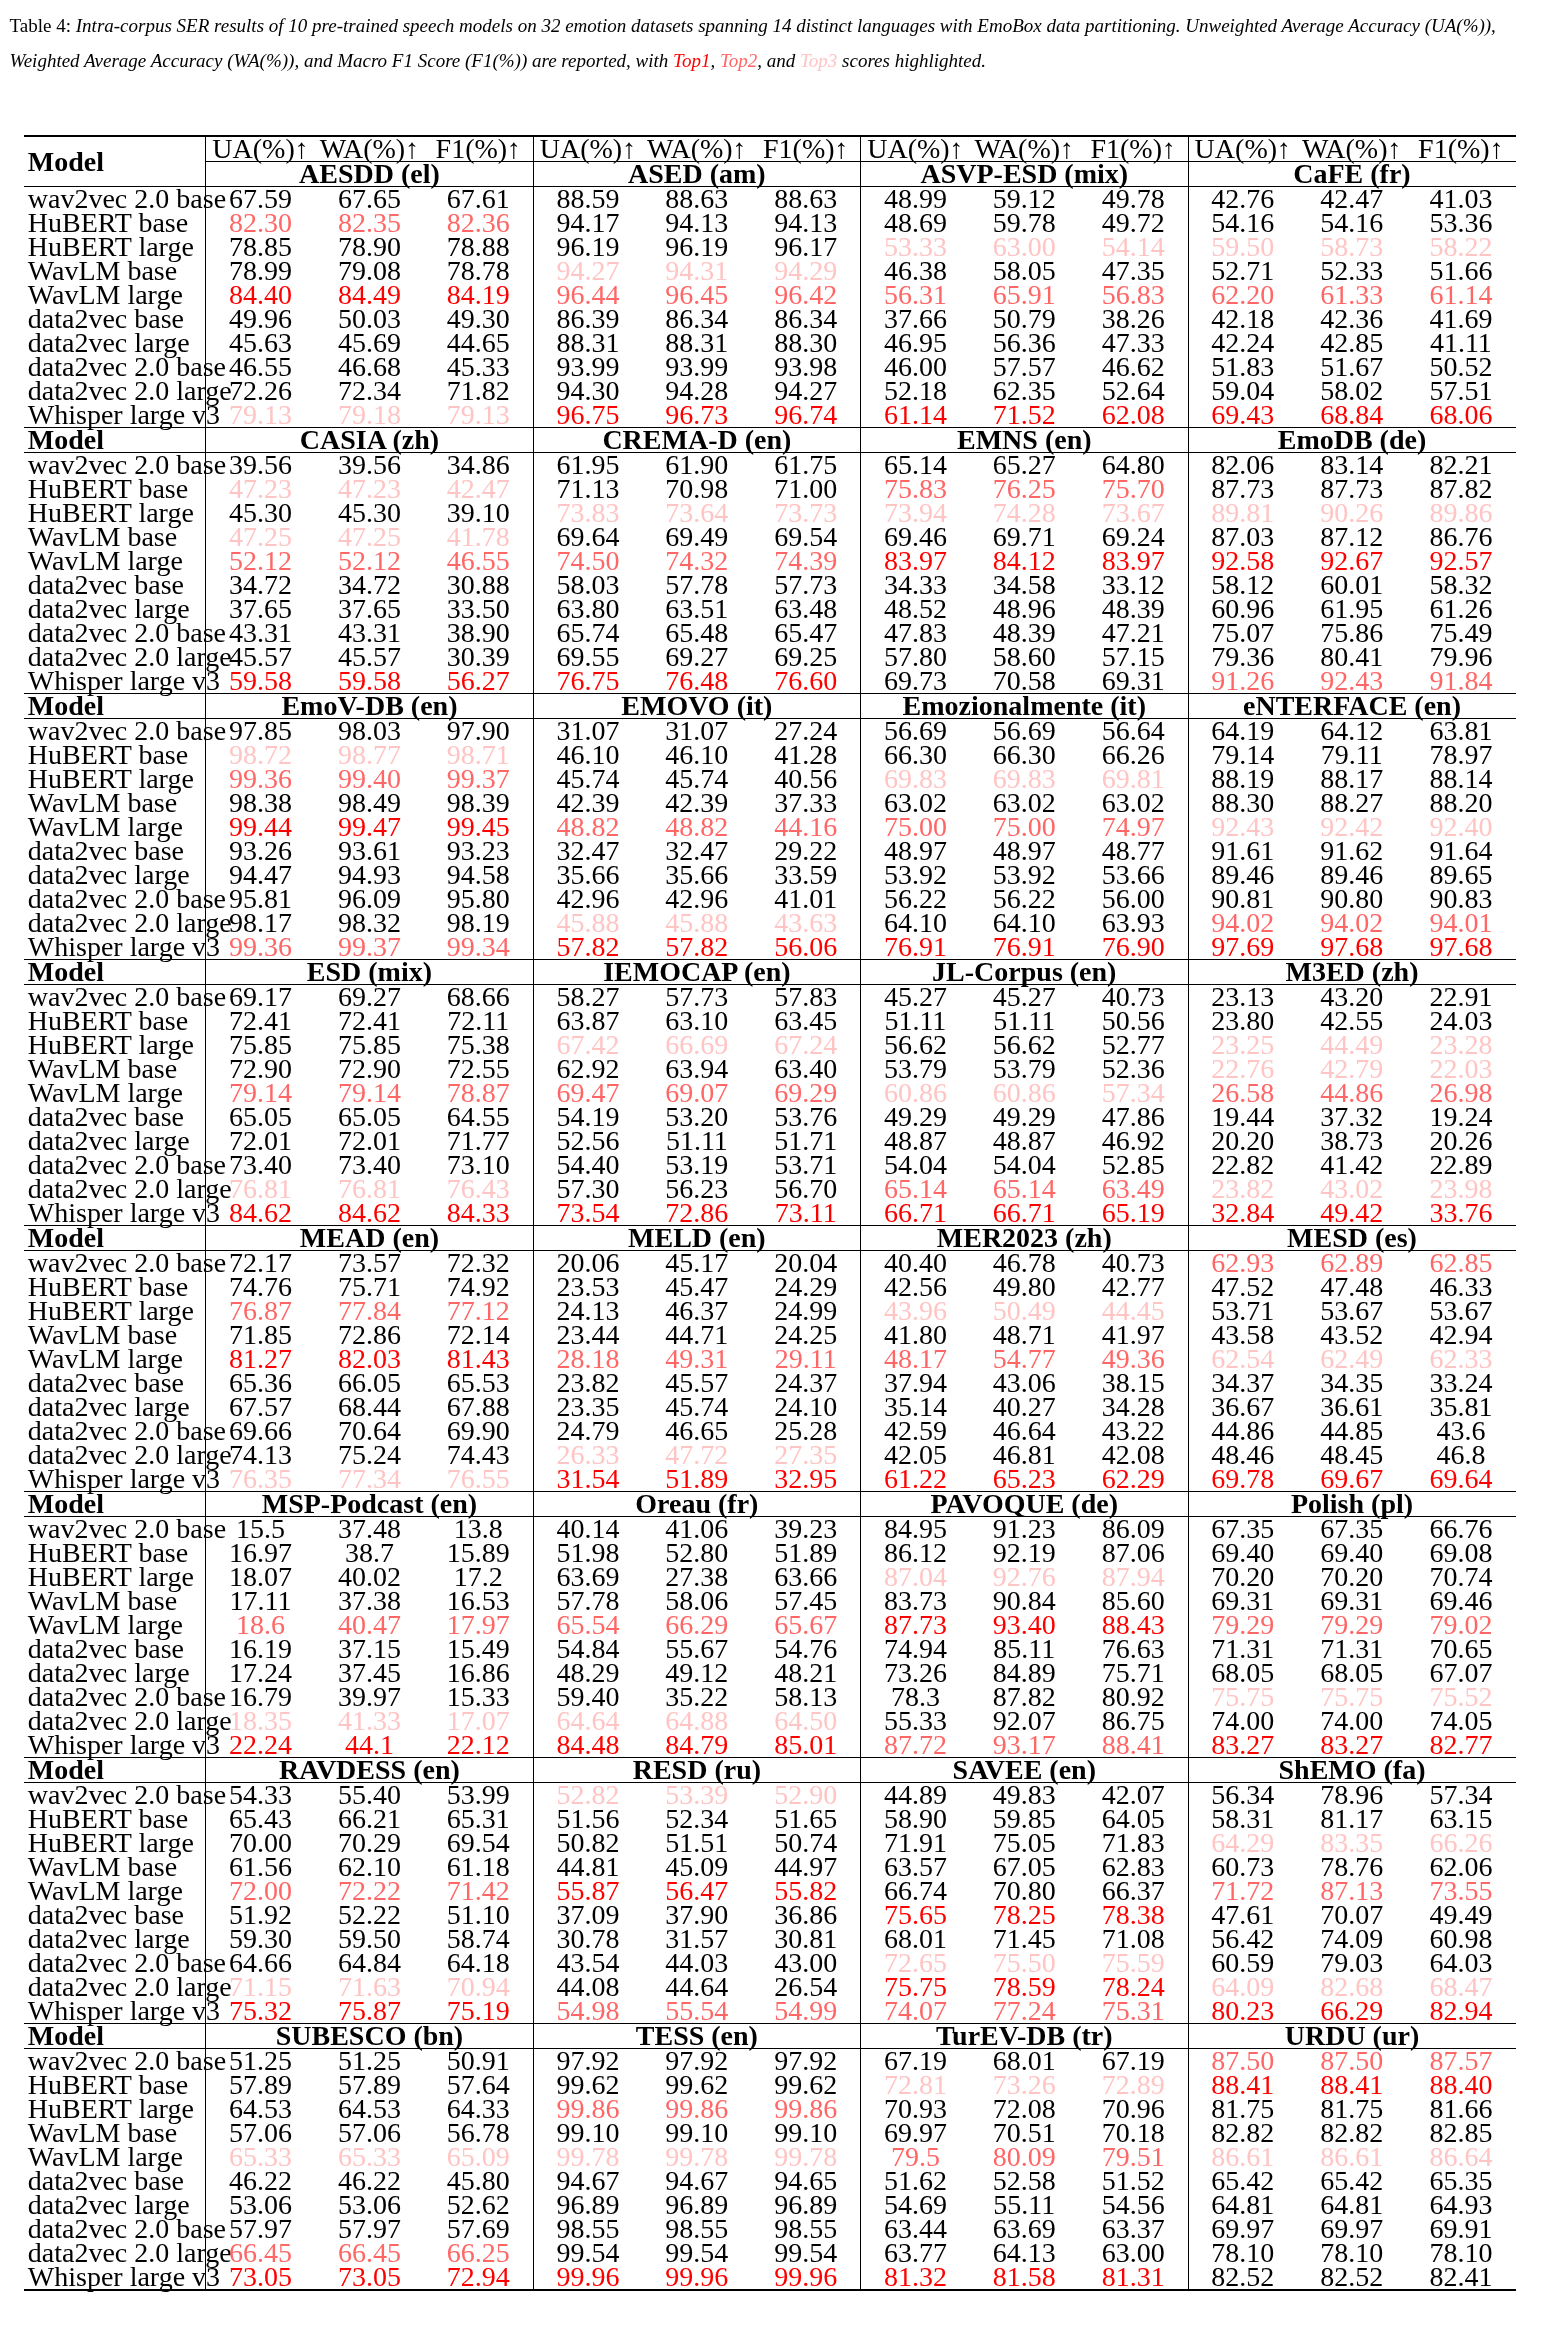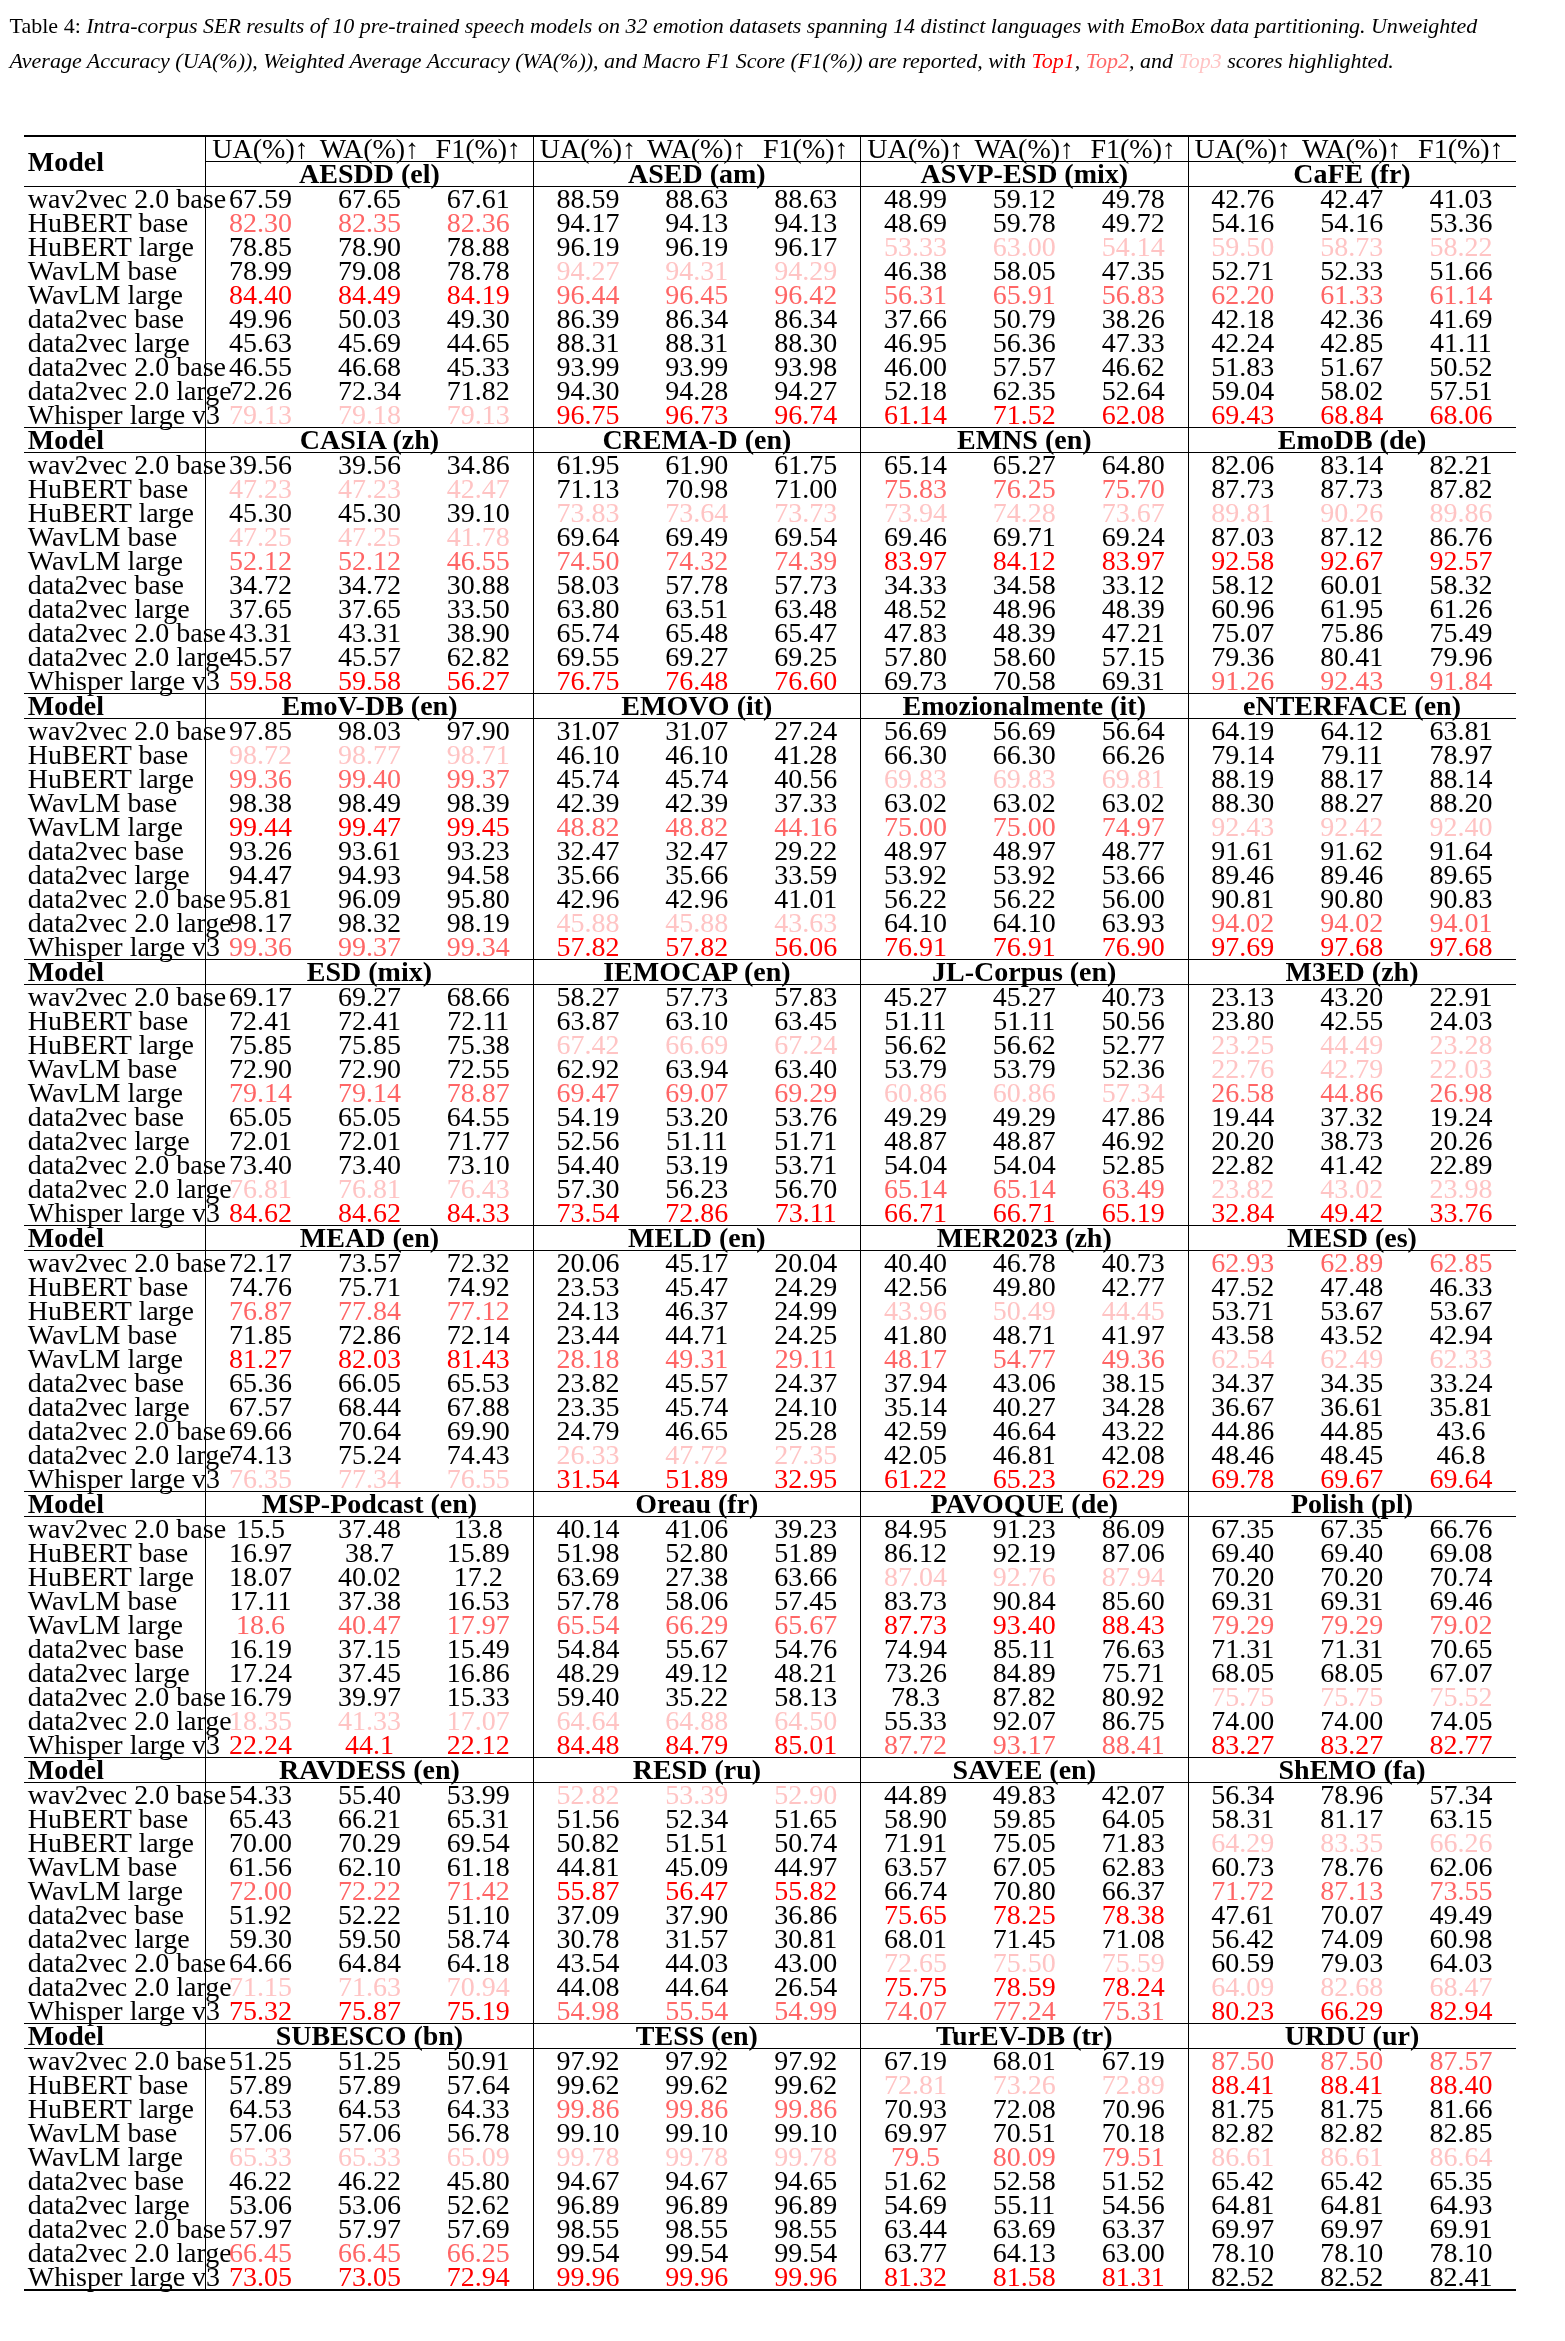--- a/index.html
+++ b/index.html
@@ -3,21 +3,21 @@
 <meta charset="utf-8">
 <style>
   html, body { margin: 0; padding: 0; background: #ffffff; }
   body {
     width: 1566px; height: 2342px; overflow: hidden;
     font-family: "Liberation Serif", "DejaVu Serif", serif;
     color: #000;
   }
   .caption {
     position: absolute; left: 9.6px; top: 7.5px; width: 1538px;
-    font-size: 22px; line-height: 35px;
+    font-size: 19px; line-height: 35px;
   }
   .caption .lead { font-style: normal; }
   .caption .it { font-style: italic; }
   .t1 { color: #ff0000; }
   .t2 { color: #ff6666; }
   .t3 { color: #ffc4c4; }
 
   table.res {
     position: absolute; left: 23.5px; top: 135px; width: 1492px;
     border-collapse: collapse; table-layout: fixed;
@@ -358,21 +358,21 @@
         <td class="">48.39</td>
         <td class="">47.21</td>
         <td class="vl">75.07</td>
         <td class="">75.86</td>
         <td class="">75.49</td>
       </tr>
       <tr class="">
         <td class="mname">data2vec 2.0 large</td>
         <td class="vl">45.57</td>
         <td class="">45.57</td>
-        <td class="">62.82</td>
+        <td class="">30.39</td>
         <td class="vl">69.55</td>
         <td class="">69.27</td>
         <td class="">69.25</td>
         <td class="vl">57.80</td>
         <td class="">58.60</td>
         <td class="">57.15</td>
         <td class="vl">79.36</td>
         <td class="">80.41</td>
         <td class="">79.96</td>
       </tr>

